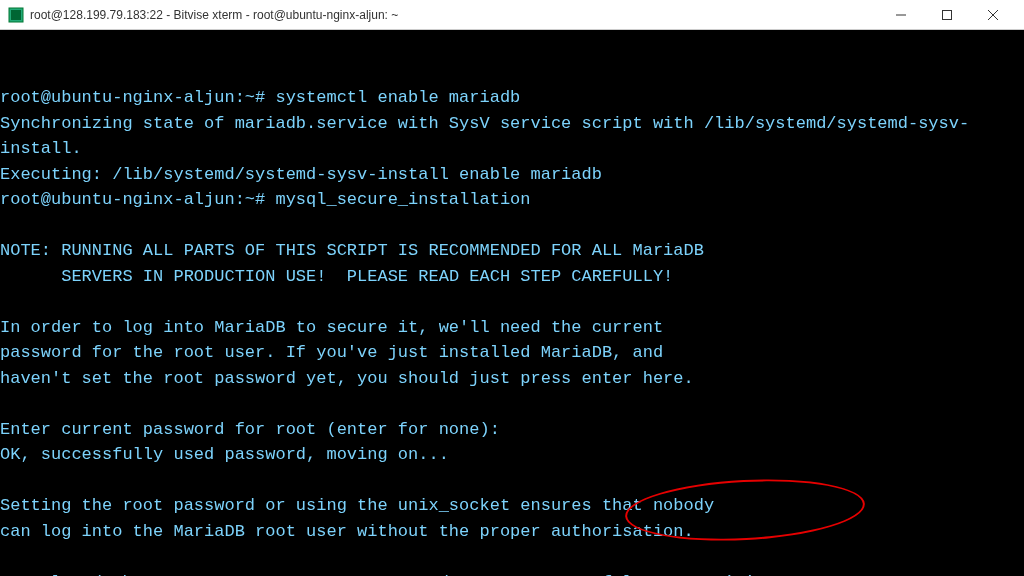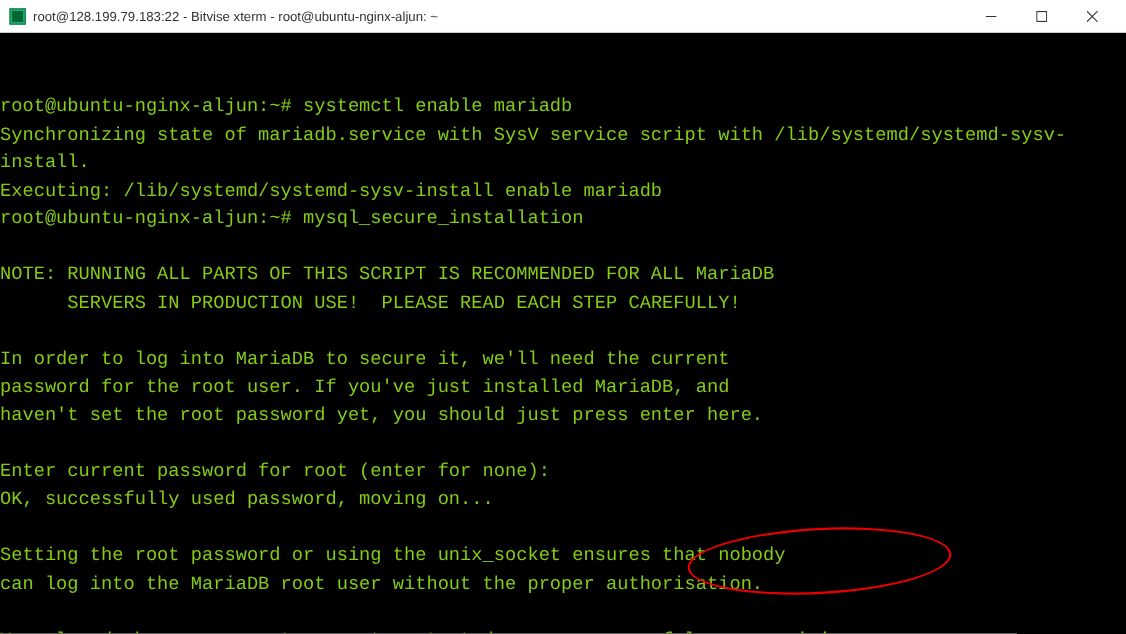--- a/index.html
+++ b/index.html
@@ -47,21 +47,21 @@
       display: flex;
       align-items: center;
       justify-content: center;
       font-size: 14px;
       color: #333;
       cursor: pointer;
     }
     .win-btn svg { stroke: #333; stroke-width: 1; fill: none; }
     .terminal {
       background: #000000;
-      color: #84cc16;
+      color: #7dd3fc;
       font-family: "Consolas", "Courier New", monospace;
       font-size: 17px;
       line-height: 1.5;
       padding: 4px 0 0 0;
       height: calc(576px - 30px);
       overflow: hidden;
       white-space: pre-wrap;
       position: relative;
     }
     .term-line { white-space: pre-wrap; }

